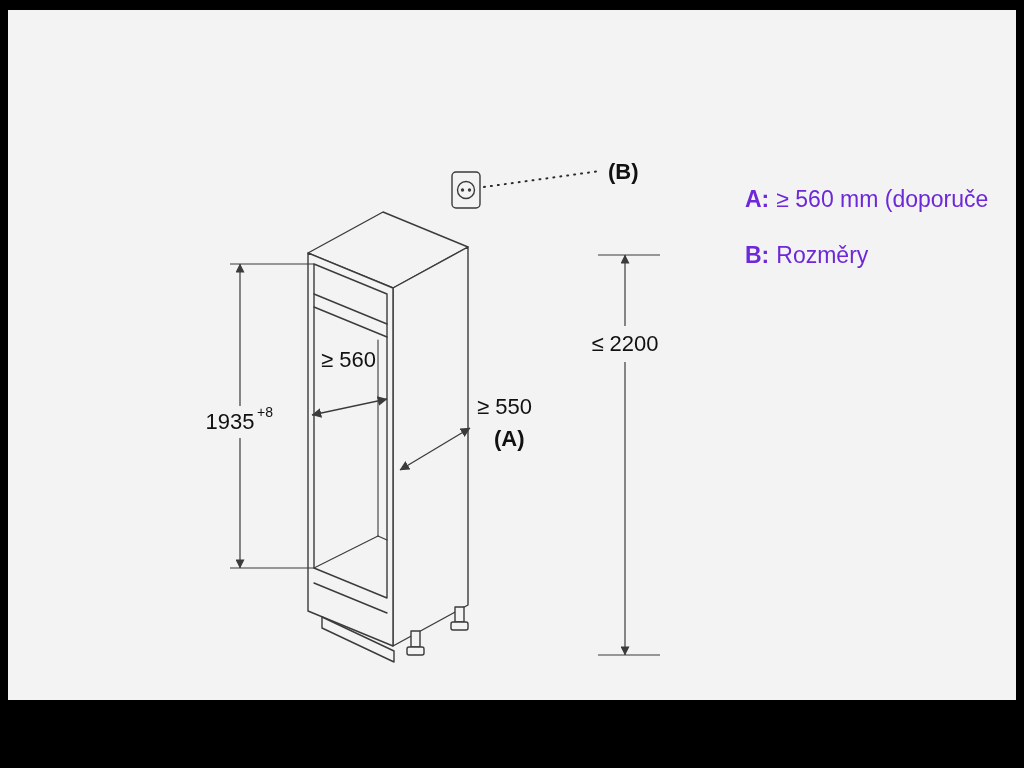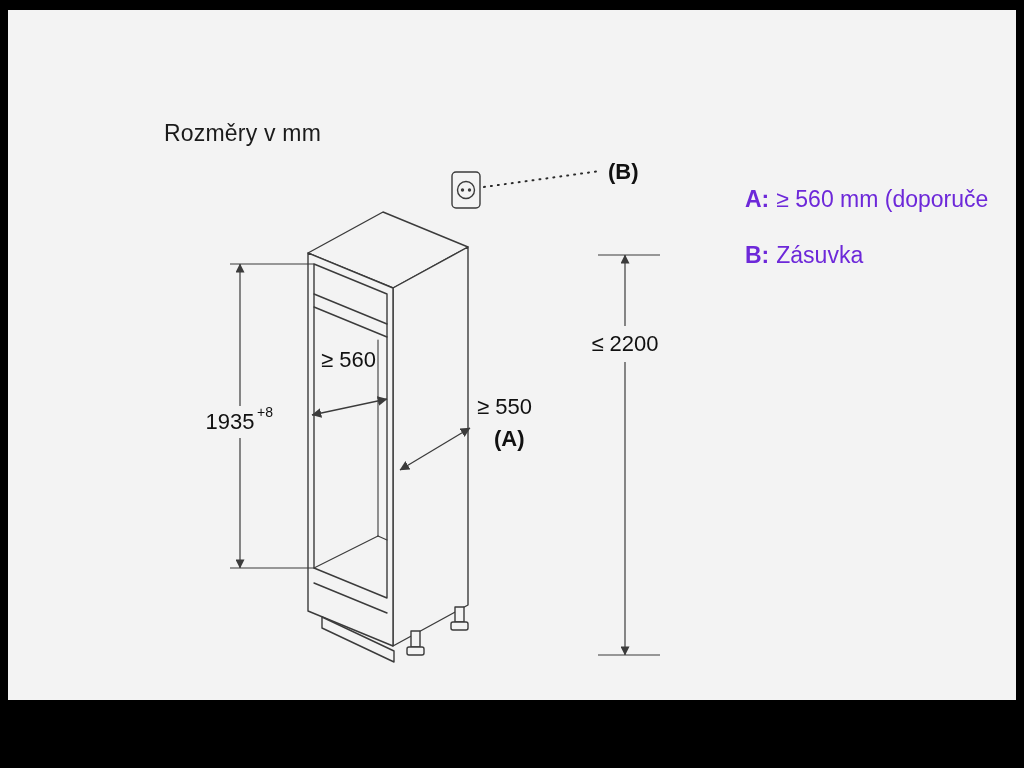--- a/index.html
+++ b/index.html
@@ -50,21 +50,20 @@
     font-family: "Liberation Sans", sans-serif;
     fill: #111;
   }
 </style>
 </head>
 <body>
 
 <div class="stage">
   <div class="content">
 
-    <div class="diagram-title">Rozměry v mm</div>
 
     <svg width="1008" height="690" viewBox="0 0 1008 690">
       <defs>
         <marker id="arr" viewBox="0 0 10 10" refX="9.5" refY="5" markerWidth="7.5" markerHeight="7.5" orient="auto-start-reverse">
           <path d="M0,0 L10,5 L0,10 Z" fill="#3b3b3b"></path>
         </marker>
       </defs>
 
       <g stroke="#3b3b3b" stroke-width="1.4" stroke-linejoin="round" stroke-linecap="round">
         <polygon points="300,243 375,202 460,237 385,278" fill="#f3f3f3"></polygon>
@@ -121,18 +120,18 @@
         <line x1="617" y1="352" x2="617" y2="645" marker-end="url(#arr)"></line>
       </g>
       <text x="617" y="341" font-size="22" text-anchor="middle">≤ 2200</text>
     </svg>
 
     <div class="legend">
       <div class="legend-row row-a">
         <span class="legend-key">A:</span><span>≥ 560 mm (doporuče</span>
       </div>
       <div class="legend-row row-b">
-        <span class="legend-key">B:</span><span>Zásuvka</span>
+        <span class="legend-key">B:</span><span>Rozměry</span>
       </div>
     </div>
 
   </div>
 </div>
 
 </body></html>

